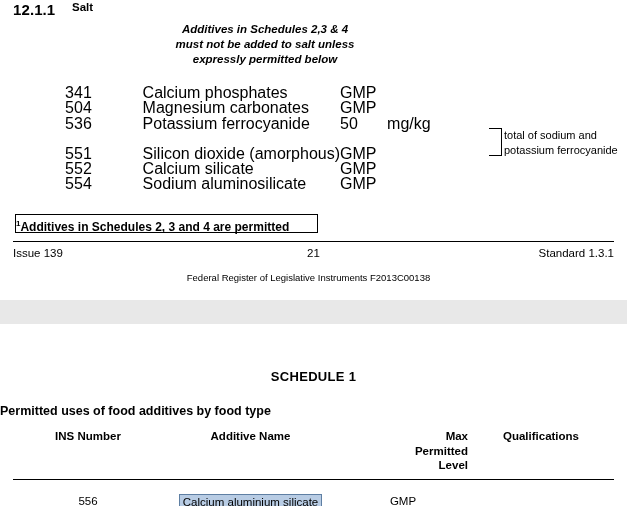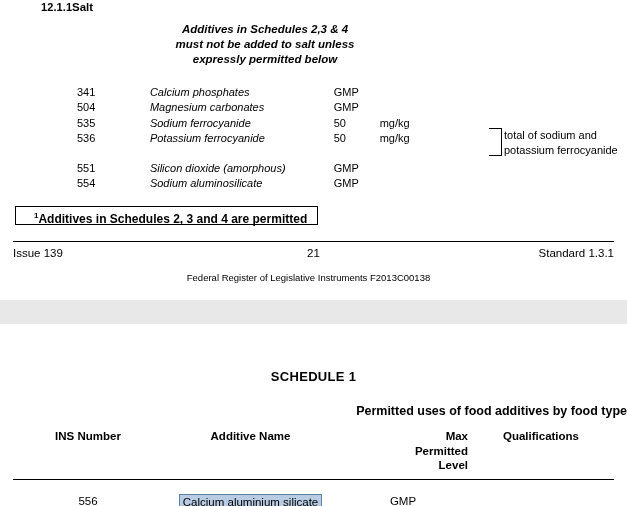--- a/index.html
+++ b/index.html
@@ -24,24 +24,23 @@
 
   
   .pg1 {
     position: relative;
     height: 300px;
   }
   .sec-head {
     position: absolute;
     left: 13px;
     top: 1px;
-    font-size: 11px;
+    font-size: 15px;
     font-weight: bold;
     letter-spacing: 0.1px;
-    margin-left: 28px;
   }
   .sec-title {
     position: absolute;
     left: 72px;
     top: 1px;
     font-size: 11.5px;
     font-weight: bold;
   }
 
   .note-block {
@@ -55,31 +54,31 @@
     font-style: italic;
     line-height: 15.2px;
   }
 
   .add-table {
     position: absolute;
     left: 0;
     top: 85px;
     width: 560px;
     border-collapse: collapse;
-    font-size: 11px;
+    font-size: 16px;
   }
   .add-table td {
     padding: 0;
     line-height: 15.3px;
     vertical-align: top;
     white-space: nowrap;
   }
   .c-ins   { width: 110px; text-align: right; padding-right: 0; }
   .c-pad   { width: 65px; }
-  .c-name  { width: 193px; font-style: italic; }
+  .c-name  { width: 193px; }
   .c-max   { width: 50px; }
   .c-unit  { width: 70px; }
   .c-note  { width: 139px; }
 
   .gap-row td { height: 15px; }
 
   
   .bracket {
     position: absolute;
     left: 489px;
@@ -95,29 +94,29 @@
     left: 504px;
     top: 128px;
     width: 120px;
     font-size: 11px;
     line-height: 14.5px;
   }
 
   .perm-box {
     position: absolute;
     left: 15px;
-    top: 206px;
+    top: 214px;
     width: 303px;
     height: 19px;
     border: 1px solid #000;
     box-sizing: border-box;
     font-size: 12px;
     font-weight: bold;
     line-height: 17px;
-    padding-left: 18px;
+    padding-left: 0;
     white-space: nowrap;
   }
   .perm-box sup {
     font-size: 8px;
     vertical-align: super;
   }
 
   .footer-rule {
     position: absolute;
     left: 13px;
@@ -180,21 +179,21 @@
     text-align: center;
     font-size: 13px;
     font-weight: bold;
     letter-spacing: 0.3px;
   }
   .sched-sub {
     position: absolute;
     left: 0;
     top: 80px;
     width: 627px;
-    text-align: right;
+    text-align: left;
     font-size: 12.5px;
     font-weight: bold;
   }
 
   .sched-table {
     position: absolute;
     left: 13px;
     top: 105px;
     width: 601px;
     border-collapse: collapse;
@@ -261,42 +260,42 @@
         </tr>
         <tr>
           <td class="c-ins">504</td>
           <td class="c-pad"></td>
           <td class="c-name">Magnesium carbonates</td>
           <td class="c-max">GMP</td>
           <td class="c-unit"></td>
           <td class="c-note"></td>
         </tr>
         <tr>
-          <td class="c-ins">535</td>
-          <td class="c-pad"></td>
-          <td class="c-name">Sodium ferrocyanide</td>
-          <td class="c-max">50</td>
-          <td class="c-unit">mg/kg</td>
-          <td class="c-note"></td>
-        </tr>
-        <tr>
           <td class="c-ins">536</td>
           <td class="c-pad"></td>
           <td class="c-name">Potassium ferrocyanide</td>
           <td class="c-max">50</td>
           <td class="c-unit">mg/kg</td>
           <td class="c-note"></td>
         </tr>
         <tr class="gap-row">
           <td colspan="6"></td>
         </tr>
         <tr>
           <td class="c-ins">551</td>
           <td class="c-pad"></td>
           <td class="c-name">Silicon dioxide (amorphous)</td>
+          <td class="c-max">GMP</td>
+          <td class="c-unit"></td>
+          <td class="c-note"></td>
+        </tr>
+        <tr>
+          <td class="c-ins">552</td>
+          <td class="c-pad"></td>
+          <td class="c-name">Calcium silicate</td>
           <td class="c-max">GMP</td>
           <td class="c-unit"></td>
           <td class="c-note"></td>
         </tr>
         <tr>
           <td class="c-ins">554</td>
           <td class="c-pad"></td>
           <td class="c-name">Sodium aluminosilicate</td>
           <td class="c-max">GMP</td>
           <td class="c-unit"></td>

